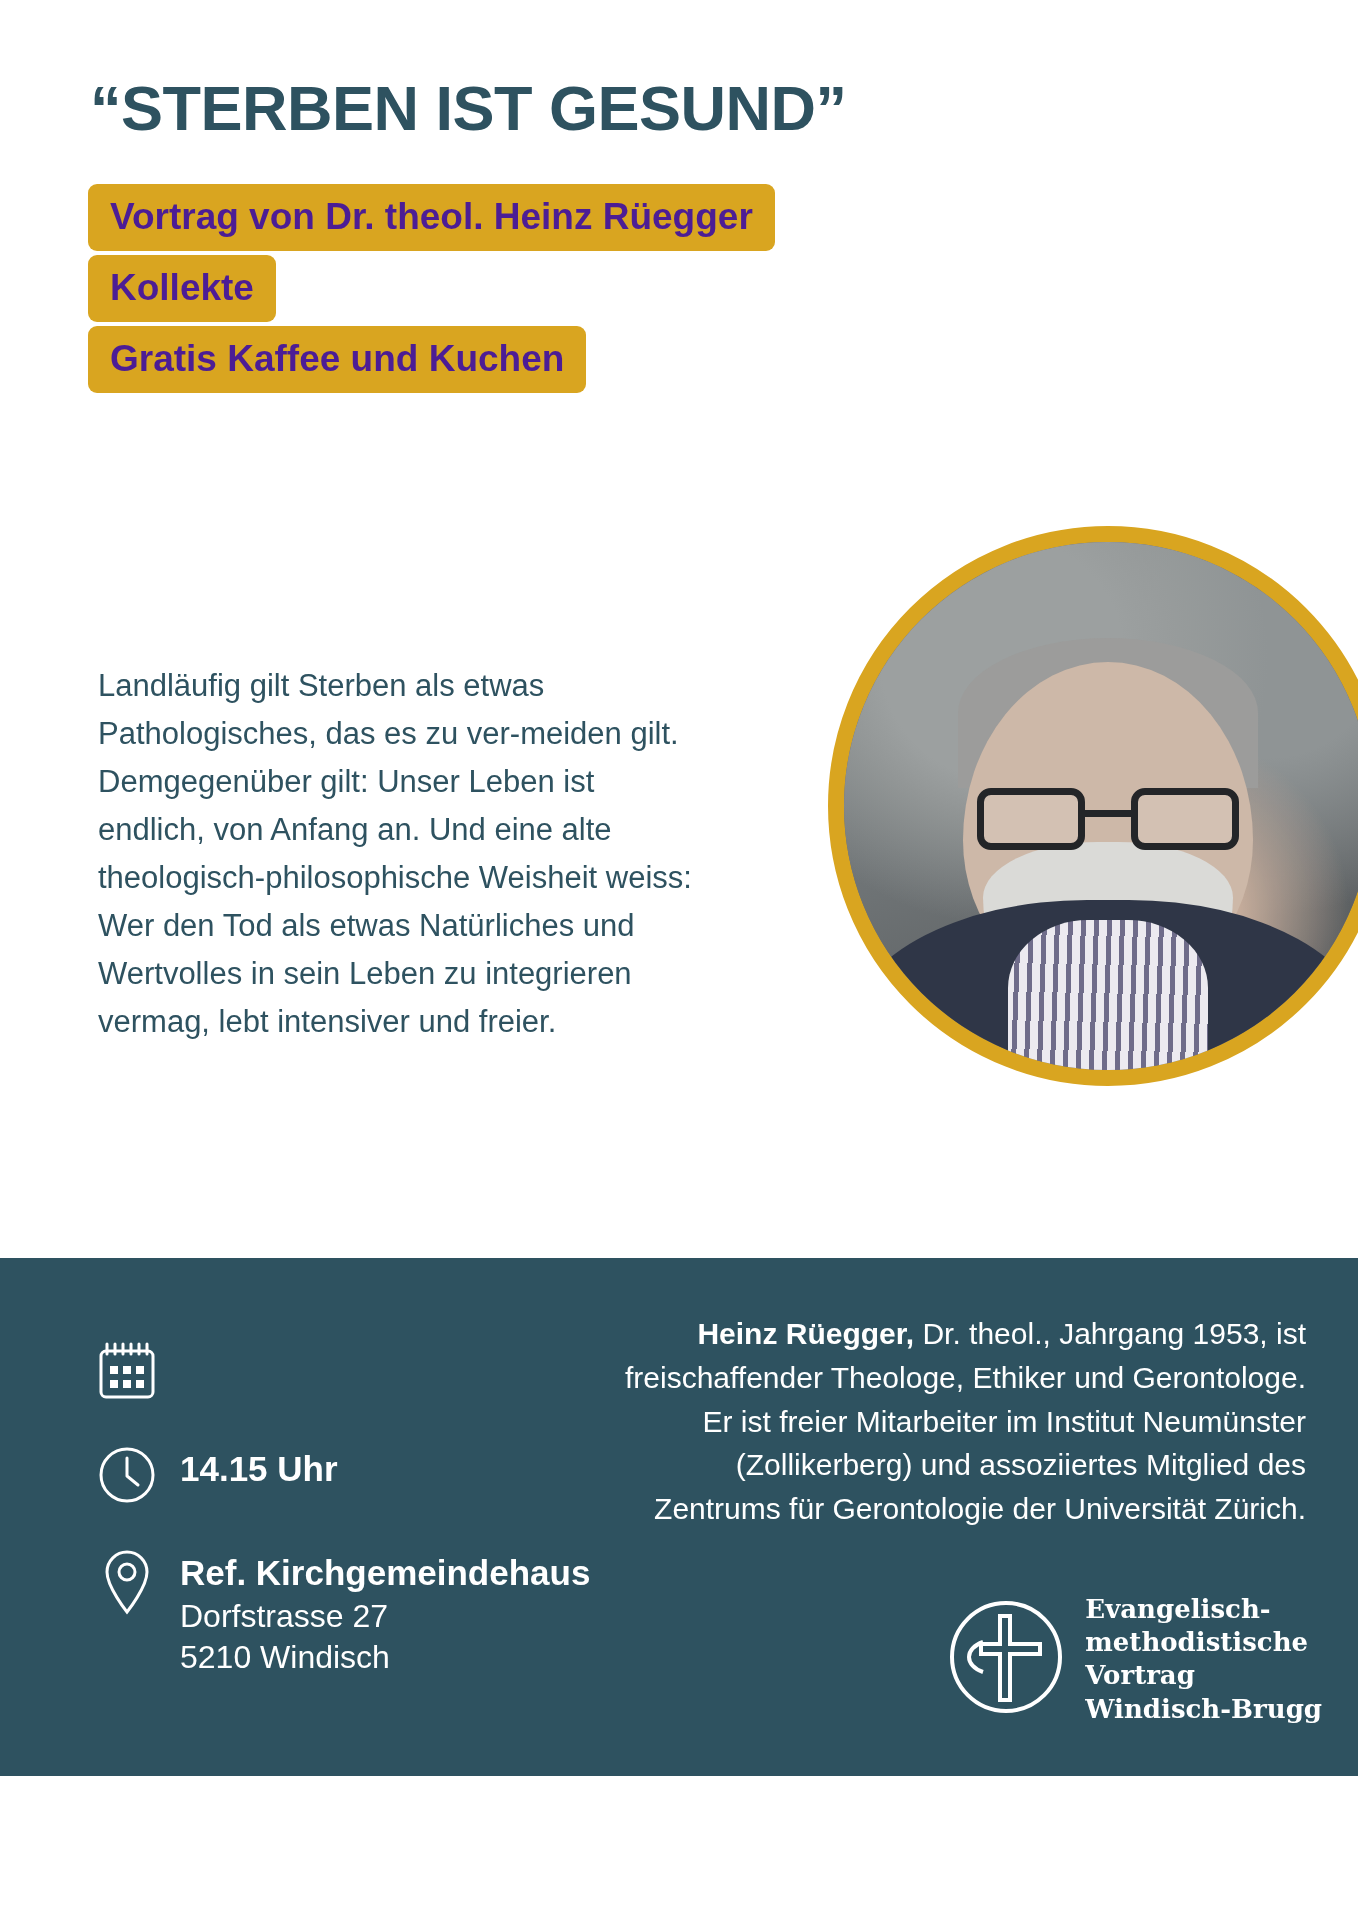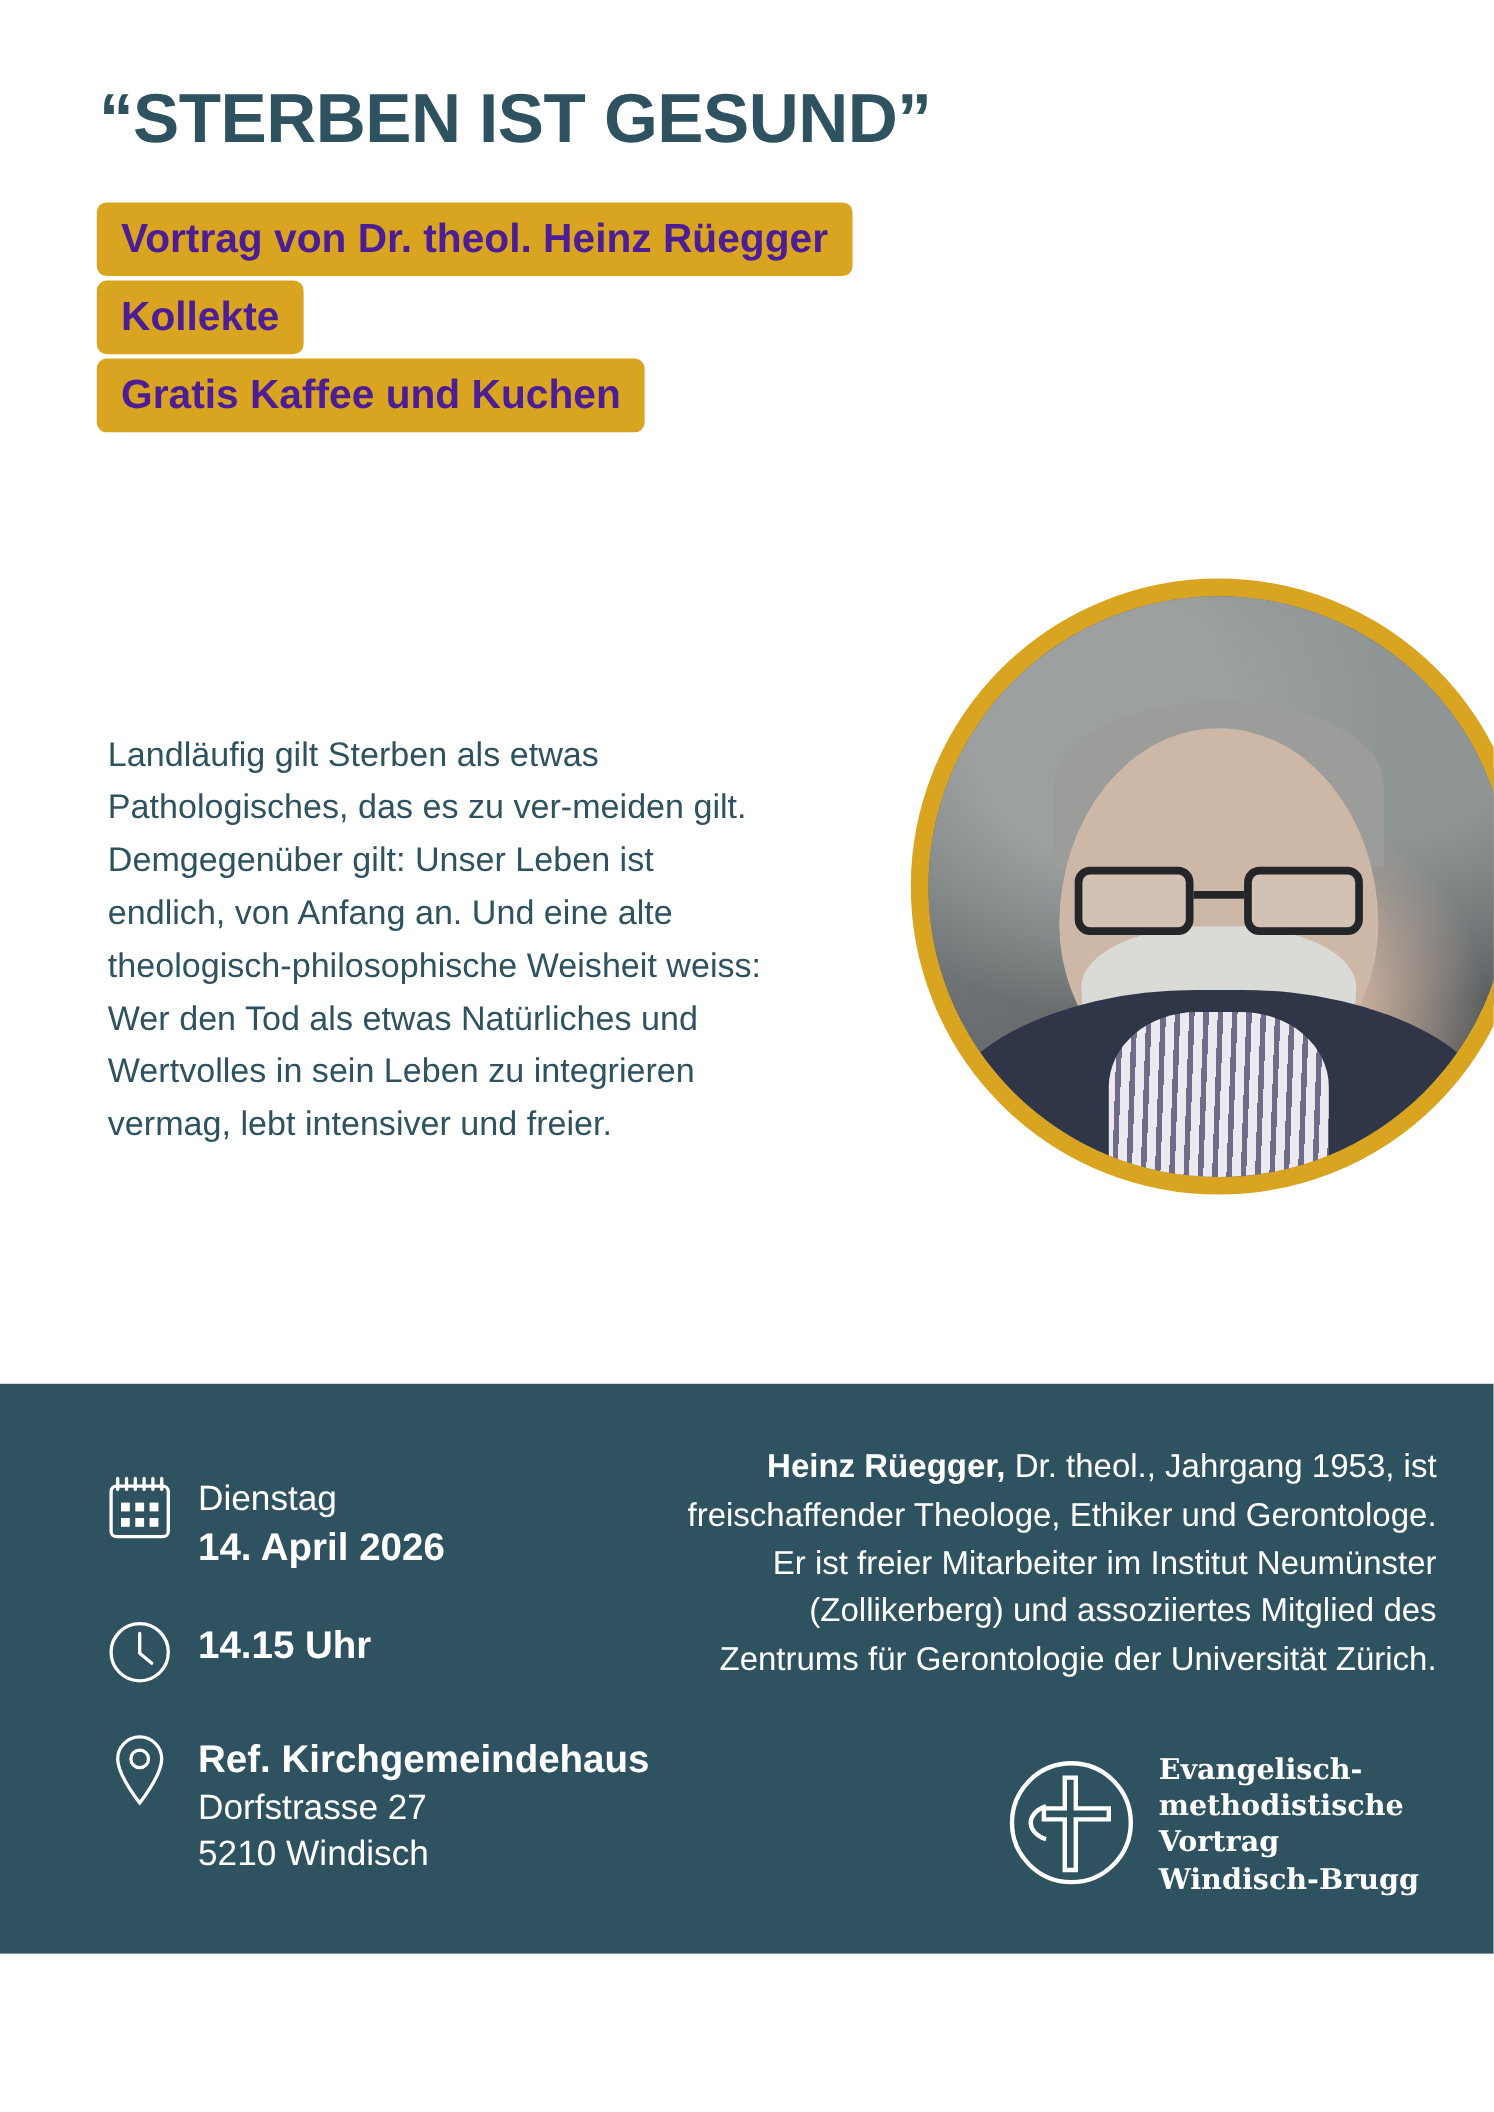--- a/index.html
+++ b/index.html
@@ -221,21 +221,21 @@
   .fact .txt .strong {
     font-weight: bold;
     font-size: 35px;
     display: block;
   }
   .fact .txt .light { display: block; font-weight: 400; }
 
   
   .logo {
     position: absolute;
-    right: 68px;
+    right: 36px;
     bottom: 50px;
     display: flex;
     align-items: center;
     gap: 20px;
   }
   .logo .mark { flex: 0 0 auto; }
   .logo .words {
     font-family: "DejaVu Serif", serif;
     font-weight: bold;
     font-size: 26px;
@@ -297,24 +297,20 @@
             <rect x="5" y="11" width="52" height="46" rx="5" stroke="#ffffff" stroke-width="3"></rect>
             <path d="M11 4v10M19 4v10M27 4v10M35 4v10M43 4v10M51 4v10" stroke="#ffffff" stroke-width="3" stroke-linecap="round"></path>
             <rect x="14" y="26" width="8" height="8" fill="#ffffff"></rect>
             <rect x="27" y="26" width="8" height="8" fill="#ffffff"></rect>
             <rect x="40" y="26" width="8" height="8" fill="#ffffff"></rect>
             <rect x="14" y="40" width="8" height="8" fill="#ffffff"></rect>
             <rect x="27" y="40" width="8" height="8" fill="#ffffff"></rect>
             <rect x="40" y="40" width="8" height="8" fill="#ffffff"></rect>
           </svg>
         </span>
-        <span class="txt">
-          <span class="light">Dienstag</span>
-          <span class="strong">14. April 2026</span>
-        </span>
       </div>
 
       <div class="fact">
         <span class="ico">
           <svg width="62" height="62" viewBox="0 0 62 62" fill="none" aria-hidden="true">
             <circle cx="31" cy="31" r="26" stroke="#ffffff" stroke-width="3"></circle>
             <path d="M31 14v18l11 9" stroke="#ffffff" stroke-width="3" stroke-linecap="round" stroke-linejoin="round"></path>
           </svg>
         </span>
         <span class="txt">

